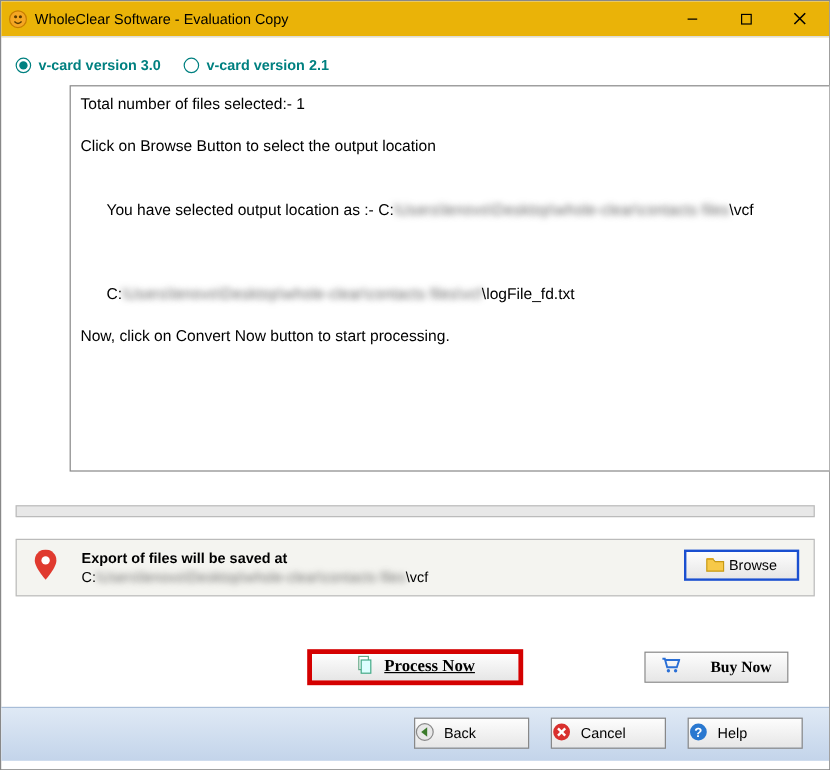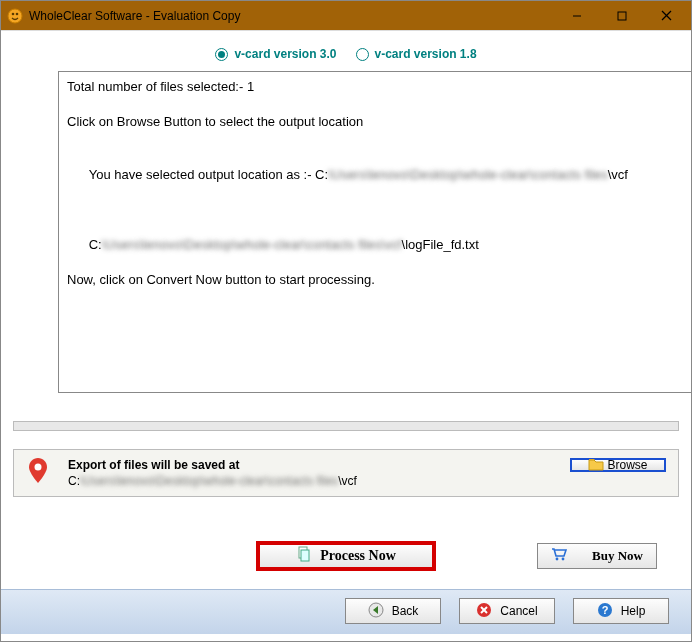--- a/index.html
+++ b/index.html
@@ -8,21 +8,21 @@
     font-family: Tahoma, Verdana, sans-serif;
     font-size: 12px;
     background: #fff;
     width: 692px;
     height: 642px;
     overflow: hidden;
     border: 1px solid #888;
   }
   .titlebar {
     height: 30px;
-    background: #a16207;
+    background: #eab308;
     display: flex;
     align-items: center;
     padding: 0 2px 0 6px;
     border-bottom: 1px solid #ddd;
   }
   .titlebar .app-icon {
     width: 16px; height: 16px;
     display: inline-flex; align-items: center; justify-content: center;
     margin-right: 6px;
   }
@@ -35,21 +35,21 @@
   .win-btn {
     width: 45px; height: 28px;
     display: flex; align-items: center; justify-content: center;
     cursor: pointer;
   }
   .content {
     padding: 8px 12px 4px 12px;
   }
   .version-row {
     display: flex;
-    justify-content: center;
+    justify-content: flex-start;
     gap: 19px;
     padding: 8px 0 10px 0;
   }
   .radio-group {
     display: flex; align-items: center; gap: 6px;
     cursor: pointer;
   }
   .radio-outer {
     width: 13px; height: 13px; border-radius: 50%;
     border: 1px solid #008080;
@@ -92,21 +92,21 @@
     gap: 18px;
   }
   .pin-icon {
     width: 24px; display:flex; justify-content:center;
   }
   .export-text { flex: 1; font-size: 12px; }
   .export-text .heading { font-weight: bold; margin-bottom: 2px; }
   .browse-btn {
     background: linear-gradient(#fdfdfd,#e6e6e6);
     border: 2px solid #1a4fd0;
-    width: 96px; height: 14px;
+    width: 96px; height: 26px;
     display: flex; align-items: center; justify-content: center;
     gap: 3px; cursor: pointer;
     font-size: 12px;
   }
   .process-btn {
     width: 180px; height: 30px;
     background: linear-gradient(#fdfdfd,#e6e6e6);
     border: 4px solid #d40000;
     display: flex; align-items: center; justify-content: center;
     gap: 8px;
@@ -120,34 +120,34 @@
     background: linear-gradient(#fdfdfd,#e6e6e6);
     border: 1px solid #888;
     display: flex; align-items: center; justify-content: center;
     gap: 25px; cursor: pointer;
     font-weight: bold;
     font-family: "Times New Roman", serif;
     font-size: 13px;
     position: absolute;
     right: 22px;
   }
-  .action-container { position: relative; height: 34px; display:flex; align-items:center; justify-content:center; margin-top:42px; margin-bottom:12px; }
+  .action-container { position: relative; height: 34px; display:flex; align-items:center; justify-content:center; margin-top:42px; margin-bottom:12px;text-decoration:underline; }
   .footer-row {
     display: flex;
     justify-content: flex-end;
     gap: 18px;
     padding: 8px 22px 10px 12px;
     background: linear-gradient(#dfe9f5,#c3d4ea);
     border-top: 1px solid #a8bdd8;
   }
   .footer-btn {
     width: 96px; height: 26px;
     background: linear-gradient(#fdfdfd,#e6e6e6);
     border: 1px solid #888;
-    display: flex; align-items: center; justify-content: center;
+    display: flex; align-items: center; 
     gap: 8px; cursor: pointer;
     font-size: 12px;
   }
   .muted-path { color: transparent; text-shadow: 0 0 5px rgba(0,0,0,0.55); }
 </style>
 </head>
 <body>
 
 <div class="titlebar">
   <span class="app-icon">
@@ -183,21 +183,21 @@
 
   <div class="version-row">
     <div class="radio-group">
       <span class="radio-outer">
           <span class="radio-inner"></span>
         </span>
       <span class="radio-label">v-card version 3.0</span>
     </div>
     <div class="radio-group">
       <span class="radio-outer"></span>
-      <span class="radio-label">v-card version 1.8</span>
+      <span class="radio-label">v-card version 2.1</span>
     </div>
   </div>
 
   <div class="log-area">
     <div class="line">Total number of files selected:- 1</div>
     <div class="line">&nbsp;</div>
     <div class="line">Click on Browse Button to select the output location</div>
     <div class="line">&nbsp;</div>
     <div class="line">
       <span>You have selected output location as :- C:</span><span class="blur-frag">\Users\lenovo\Desktop\whole-clear\contacts files</span><span>\vcf</span>

